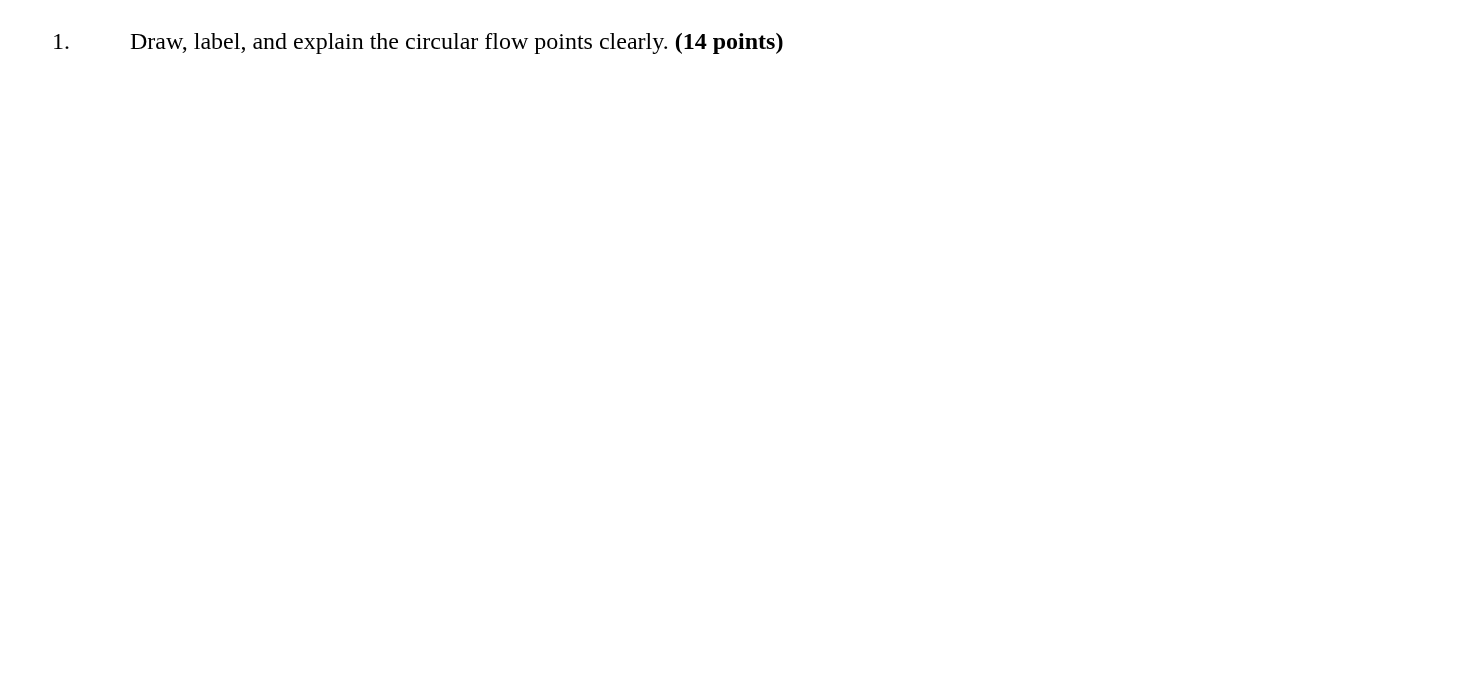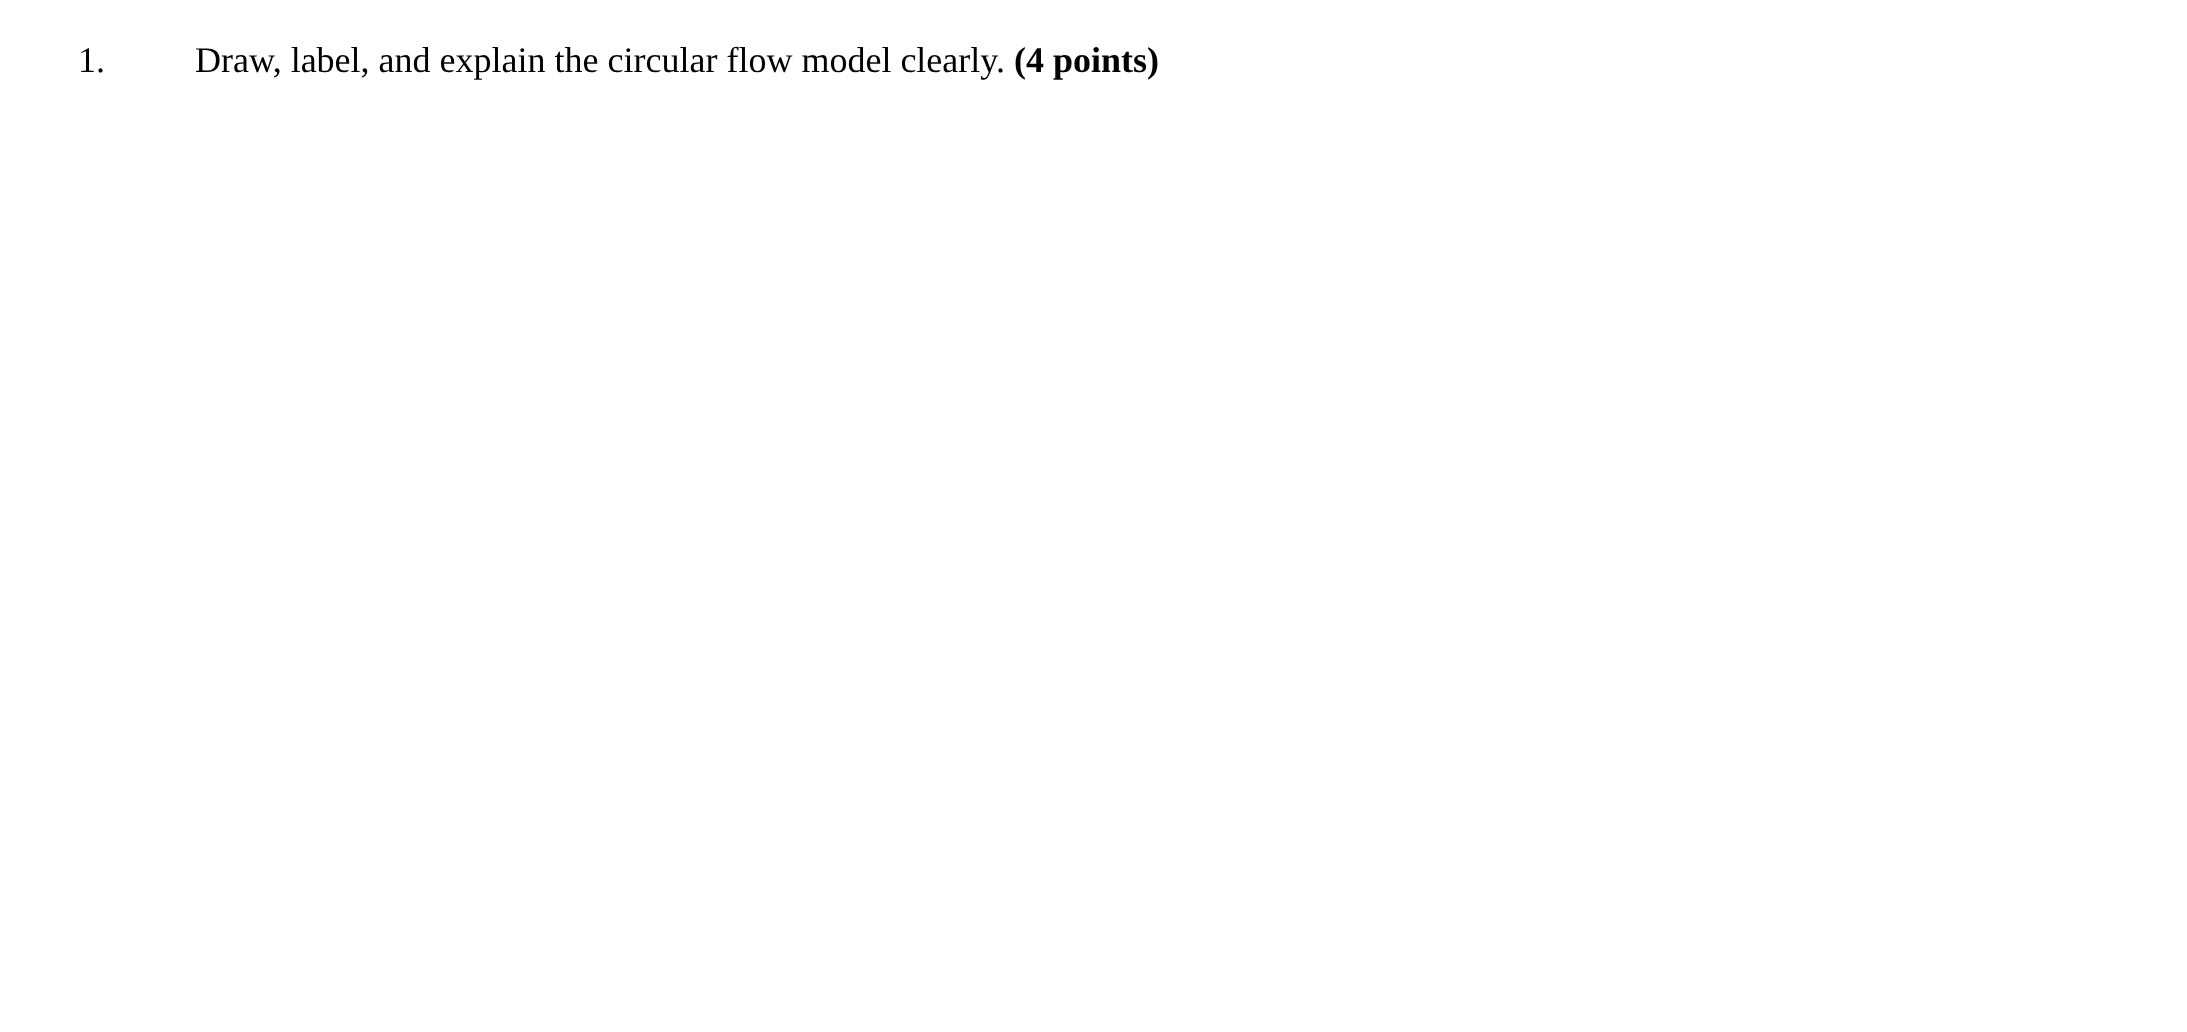--- a/index.html
+++ b/index.html
@@ -31,15 +31,15 @@
     .points {
       font-weight: bold;
     }
   </style>
 </head>
 <body>
 
 <div class="question-row">
   <div class="question-number">1.</div>
   <div class="question-text">
-    <span>Draw, label, and explain the circular flow model clearly.  </span><span class="points">(4 points)</span>
+    <span>Draw, label, and explain the circular flow points clearly.  </span><span class="points">(14 points)</span>
   </div>
 </div>
 
 </body></html>

